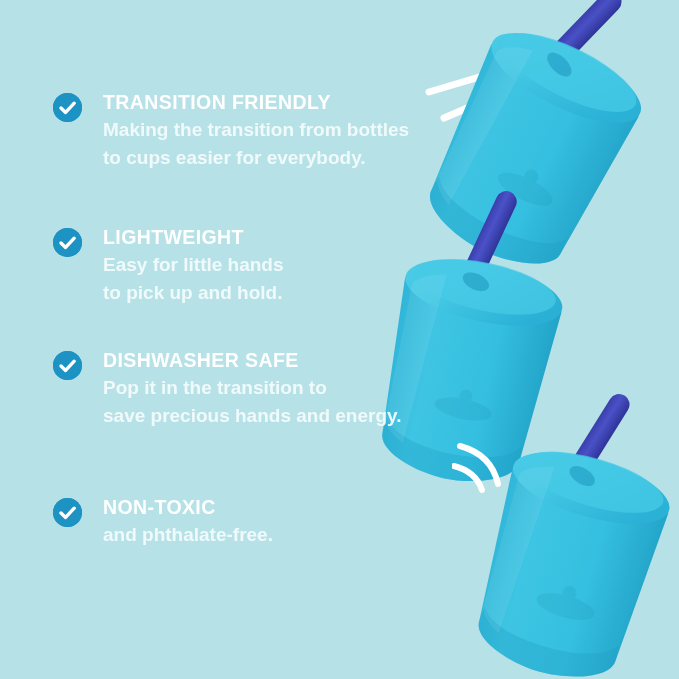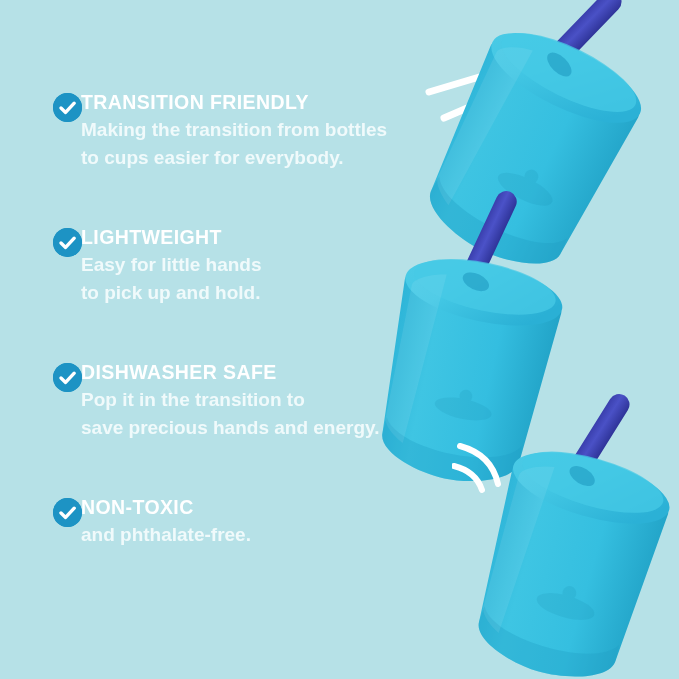--- a/index.html
+++ b/index.html
@@ -25,37 +25,37 @@
     width: 400px;
     height: 679px;
   }
   .feature {
     position: absolute;
     left: 53px;
     width: 340px;
   }
   .feature-1 { top: 91px; }
   .feature-2 { top: 226px; }
-  .feature-3 { top: 361px; }
+  .feature-3 { top: 349px; }
   .feature-4 { top: 496px; }
 
   .check-icon {
     position: absolute;
     left: 0;
     top: 2px;
     width: 29px;
     height: 29px;
     border-radius: 50%;
     background: #1d93c4;
     display: block;
   }
   .check-icon svg { display: block; }
 
   .feature-text {
-    margin-left: 28px;
+    margin-left: 50px;
   }
   .feature-title {
     font-size: 19.5px;
     font-weight: bold;
     letter-spacing: 0.4px;
     color: #ffffff;
     line-height: 22px;
     margin: 0 0 3px 0;
     white-space: nowrap;
   }

